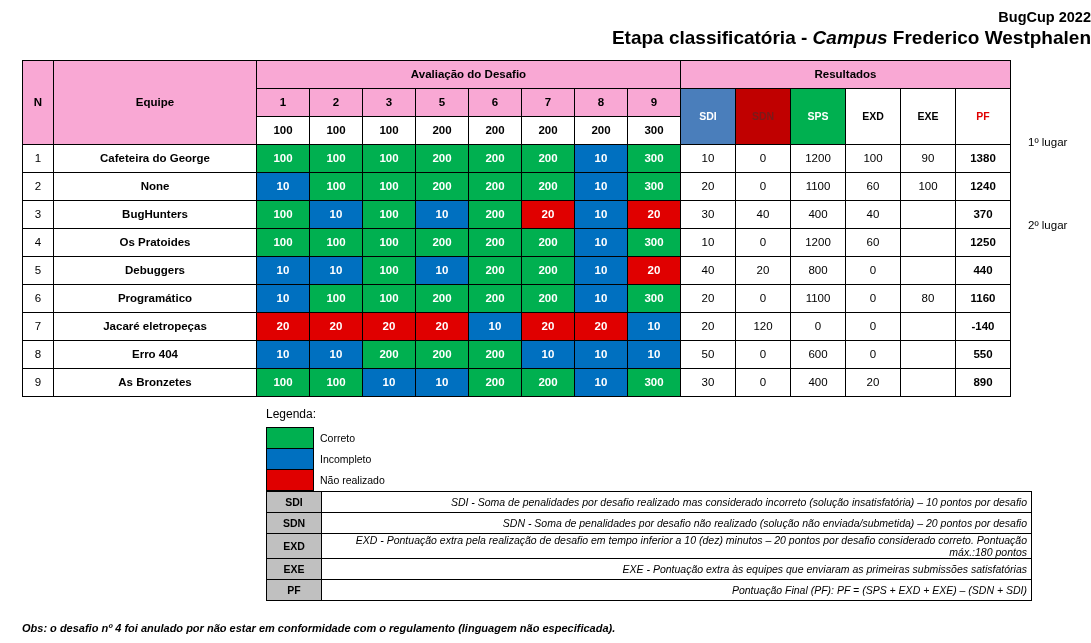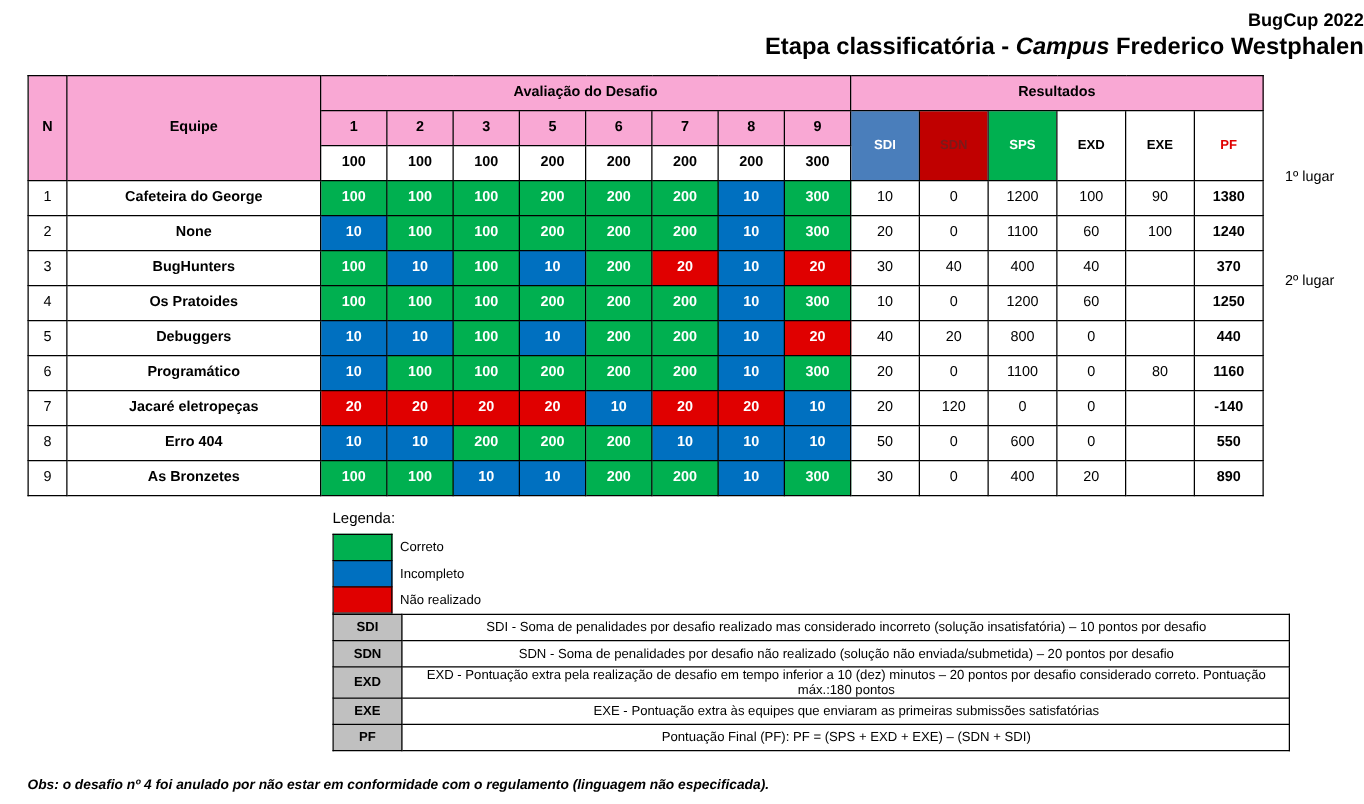--- a/index.html
+++ b/index.html
@@ -126,23 +126,24 @@
   .lg-label  { border: none !important; padding-left: 6px !important; font-size: 11px; }
   .lg-key {
     width: 46px;
     background: #c0c0c0;
     text-align: center;
     font-weight: bold;
     font-size: 10.5px;
   }
   .lg-desc {
     width: 700px;
-    text-align: center;
+    text-align: right;
     font-size: 10.5px;
     padding-left: 5px !important;
+    font-style: italic;
   }
   .sw-green { background: #00b050; }
   .sw-blue  { background: #0070c0; }
   .sw-red   { background: #e00000; }
 
   .obs {
     position: absolute;
     left: 22px;
     top: 622px;
     font-size: 11px;

